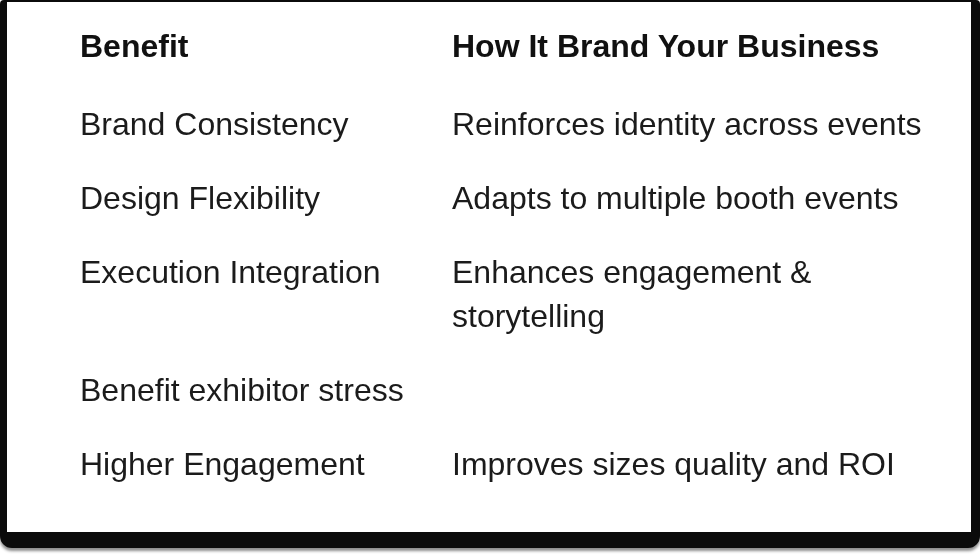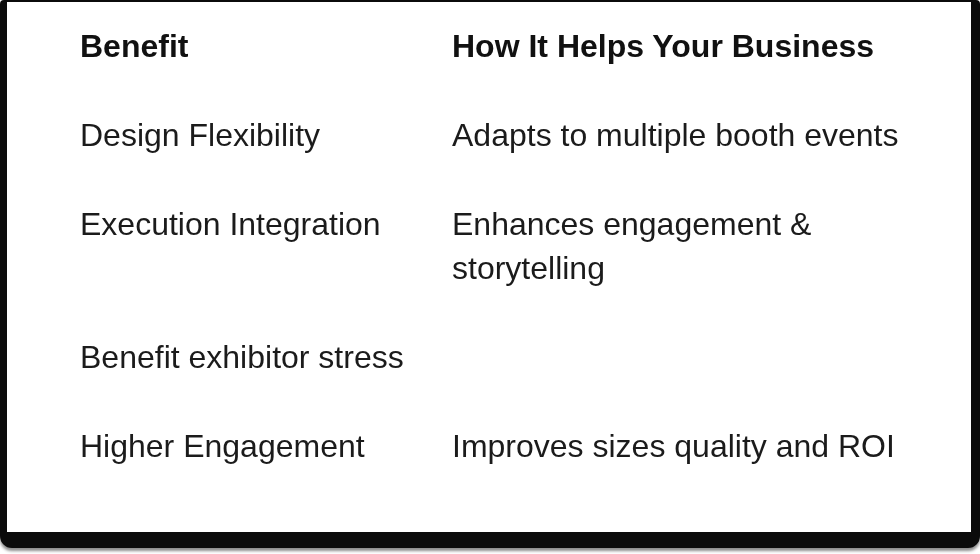--- a/index.html
+++ b/index.html
@@ -33,37 +33,41 @@
     grid-template-columns: 372px 505px;
   }
   .trow.header {
     font-weight: 700;
     color: #111111;
   }
   .trow.first-data {
     margin-top: 34px;
   }
   .trow + .trow:not(.first-data) {
-    margin-top: 45px;
+    margin-top: 30px;
   }
   .cell {
     white-space: normal;
   }
 </style>
 </head>
 <body>
 
 <div class="frame">
   <div class="content">
 
     <div class="trow header">
       <div class="cell">Benefit</div>
-      <div class="cell">How It Helps Your Business</div>
+      <div class="cell">How It Brand Your Business</div>
     </div>
 
+    <div class="trow first-data">
+      <div class="cell">Brand Consistency</div>
+      <div class="cell">Reinforces identity across events</div>
+    </div>
 
     <div class="trow">
       <div class="cell">Design Flexibility</div>
       <div class="cell">Adapts to multiple booth events</div>
     </div>
 
     <div class="trow">
       <div class="cell">Execution Integration</div>
       <div class="cell">Enhances engagement &amp; storytelling</div>
     </div>

